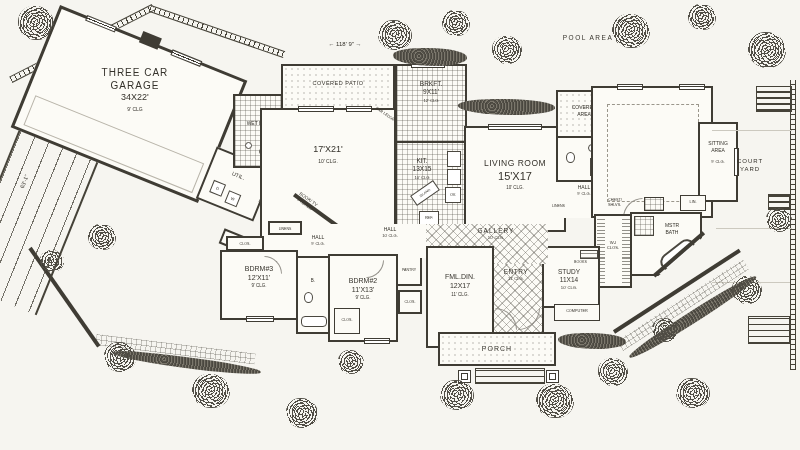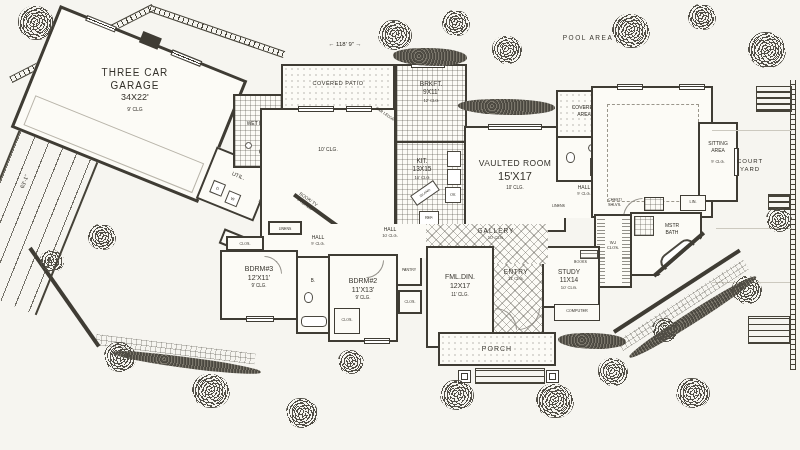--- a/index.html
+++ b/index.html
@@ -89,20 +89,21 @@
   </div>
 
   <div class="room dots" style="left:281px;top:64px;width:114px;height:46px">
     <div class="lbl" style="left:0;right:0;top:14px;font-size:5.5px;letter-spacing:.5px">COVERED PATIO</div>
   </div>
 
   <div class="room" style="left:260px;top:108px;width:136px;height:144px">
     <div class="win" style="left:36px;top:-4px;width:36px;height:6px"></div>
     <div class="win" style="left:84px;top:-4px;width:26px;height:6px"></div>
     <div class="lbl" style="left:0;right:0;top:34px">
+      <div style="font-size:9px">17'X21'</div>
       <div style="font-size:5px;margin-top:2px">10' CLG.</div>
     </div>
   </div>
   <div class="wall" style="left:288px;top:212px;width:66px;height:3.5px;transform:rotate(36deg)"></div>
   <div class="lbl" style="left:296px;top:196px;font-size:4.5px;transform:rotate(36deg)">
     <div>BOOK/ TV</div>
     <div>STEREO</div>
   </div>
 
   <div class="abs" style="left:350px;top:140px;width:88px;height:88px;border:3px solid transparent;border-right-color:#3f3c34;border-radius:50%;transform:rotate(8deg)"></div>
@@ -132,21 +133,21 @@
       <div class="lbl" style="left:0;right:0;top:3px;font-size:3.5px">ISLAND</div>
     </div>
     <div class="fix" style="left:22px;top:68px;width:20px;height:14px">
       <div class="lbl" style="left:0;right:0;top:4px;font-size:3.8px">REF.</div>
     </div>
   </div>
 
   <div class="room" style="left:464px;top:126px;width:102px;height:106px">
     <div class="win" style="left:22px;top:-4px;width:54px;height:6px"></div>
     <div class="lbl" style="left:0;right:0;top:30px">
-      <div style="font-size:8.5px;letter-spacing:.5px">VAULTED ROOM</div>
+      <div style="font-size:8.5px;letter-spacing:.5px">LIVING ROOM</div>
       <div style="font-size:11px">15'X17</div>
       <div style="font-size:4.5px;margin-top:2px">10' CLG.</div>
     </div>
   </div>
 
   <div class="hedge" style="left:393px;top:48px;width:74px;height:18px"></div>
   <div class="hedge" style="left:458px;top:99px;width:97px;height:16px"></div>
   <div class="hedge" style="left:558px;top:333px;width:68px;height:16px"></div>
 
   <div class="room dots" style="left:556px;top:90px;width:56px;height:48px">

